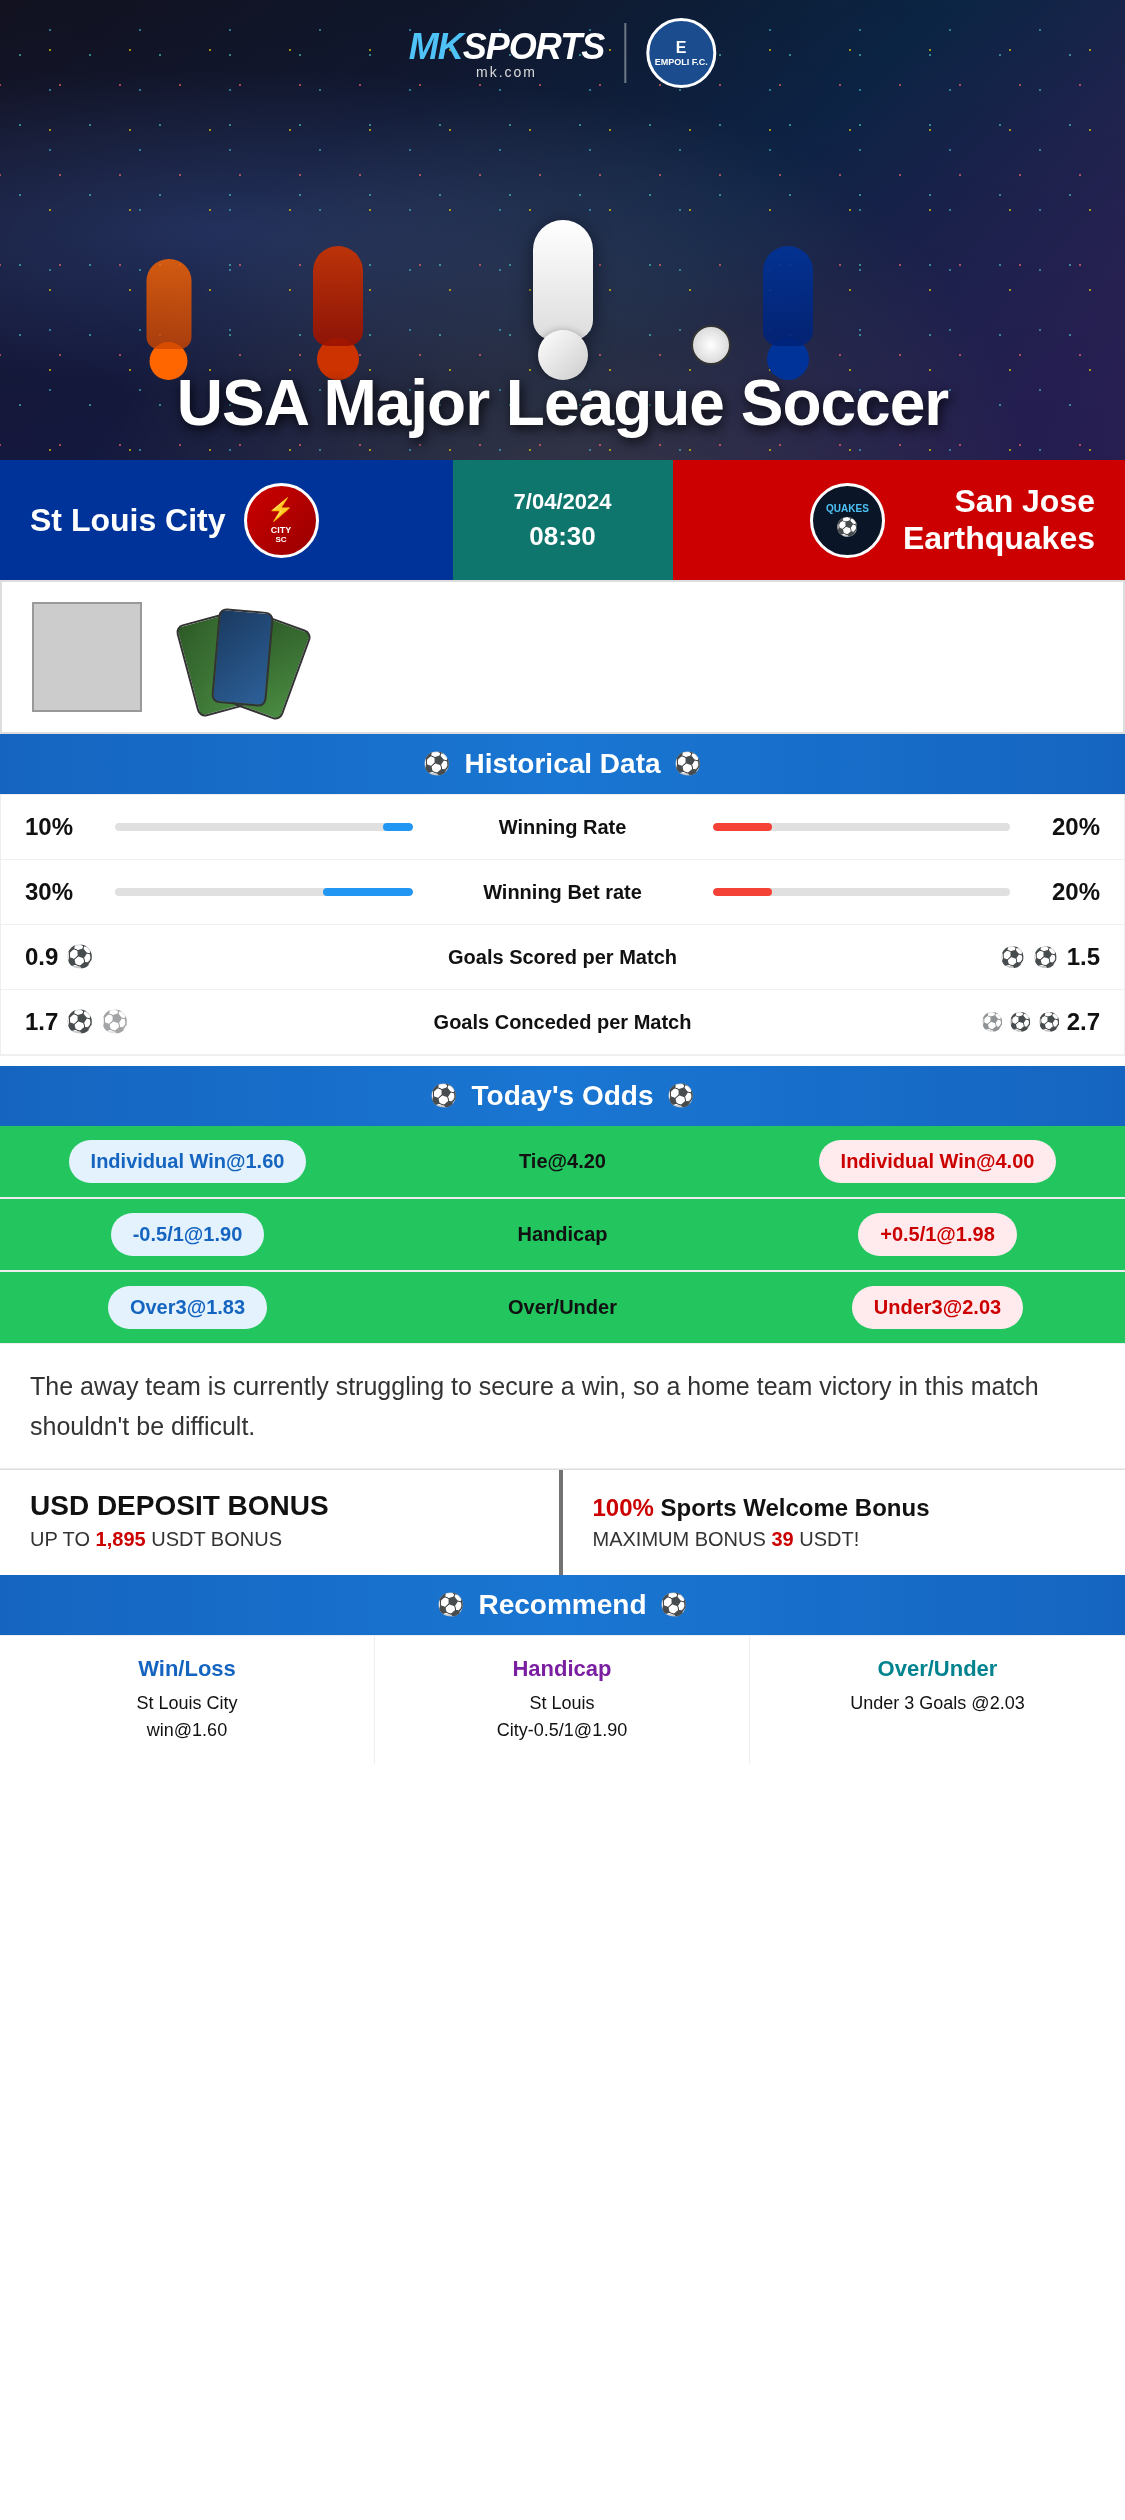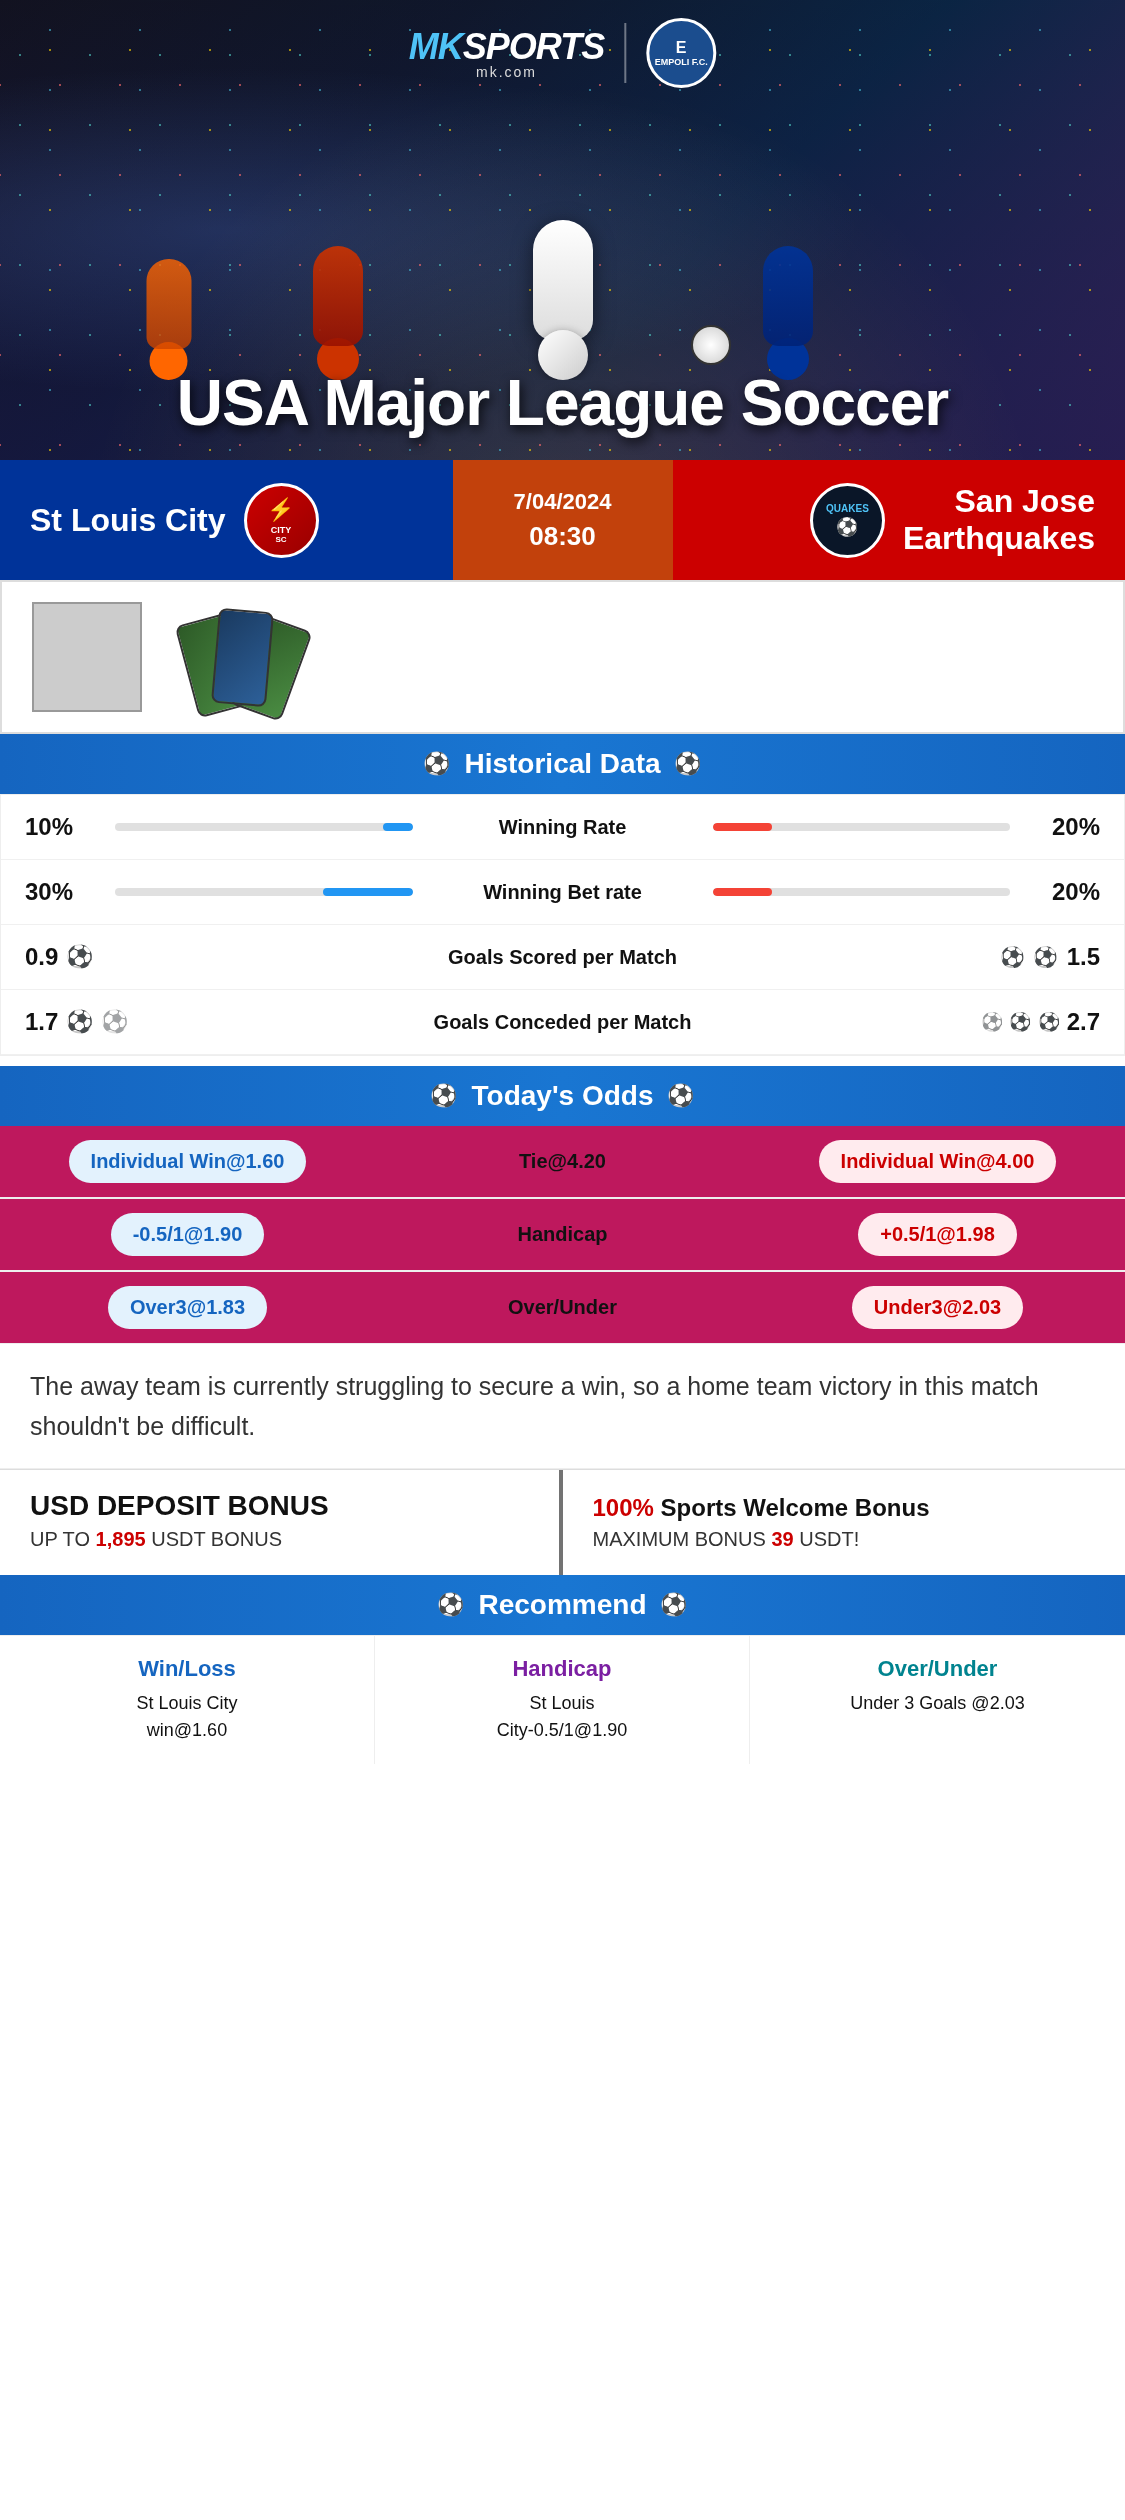--- a/index.html
+++ b/index.html
@@ -126,21 +126,21 @@
       display: flex;
       align-items: center;
       justify-content: center;
       flex-direction: column;
       color: #fff;
       font-size: 10px;
       font-weight: bold;
     }
     .match-center {
       width: 220px;
-      background: #c2410c;
+      background: #0f766e;
       display: flex;
       flex-direction: column;
       align-items: center;
       justify-content: center;
       gap: 6px;
     }
     .match-date {
       font-size: 22px;
       color: #fff;
       font-weight: bold;
@@ -301,21 +301,21 @@
     .stat-right-val {
       width: 80px;
       font-size: 24px;
       font-weight: bold;
       color: #111;
       text-align: right;
     }
 
     
     .odds-section {
-      background: #be185d;
+      background: #22c55e;
     }
     .odds-val-cell {
       display: flex;
       align-items: center;
       justify-content: center;
       padding: 14px 10px;
       border-bottom: 1px solid #eee;
     }
     .odds-val-inner-blue {
       background: #E3F2FD;

